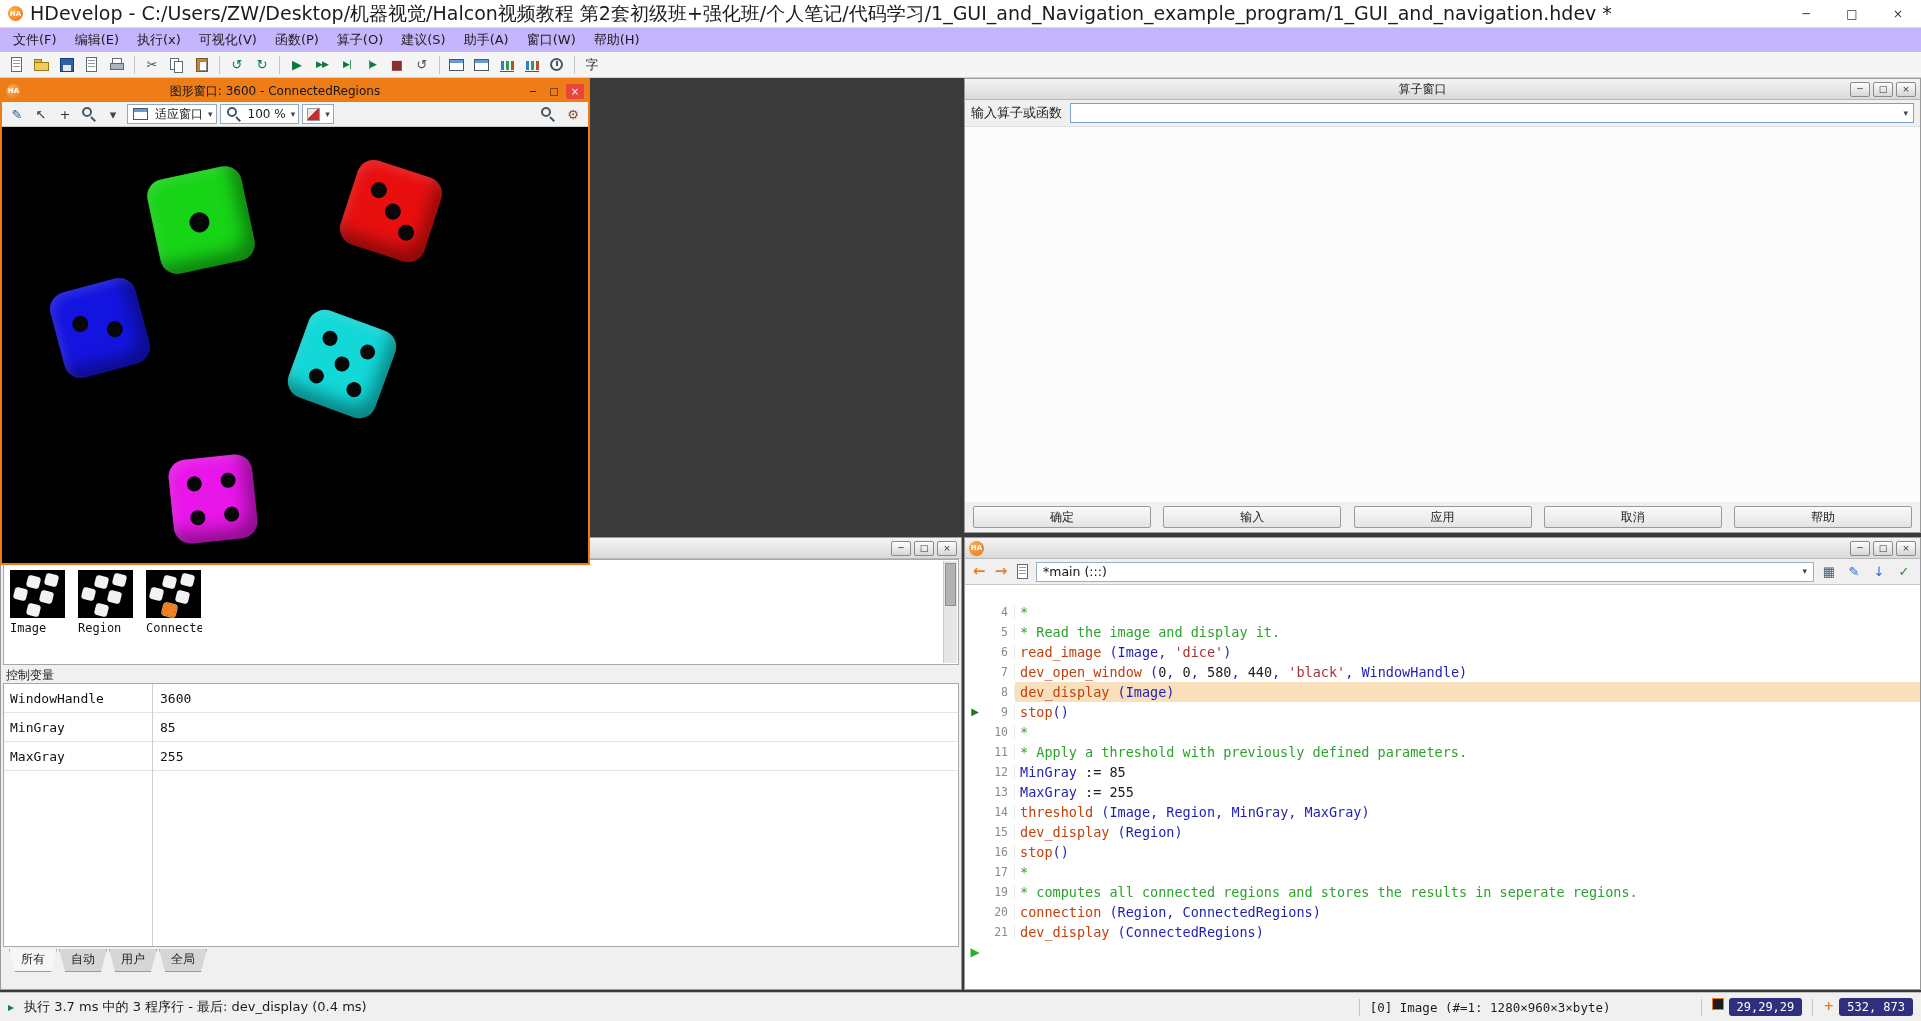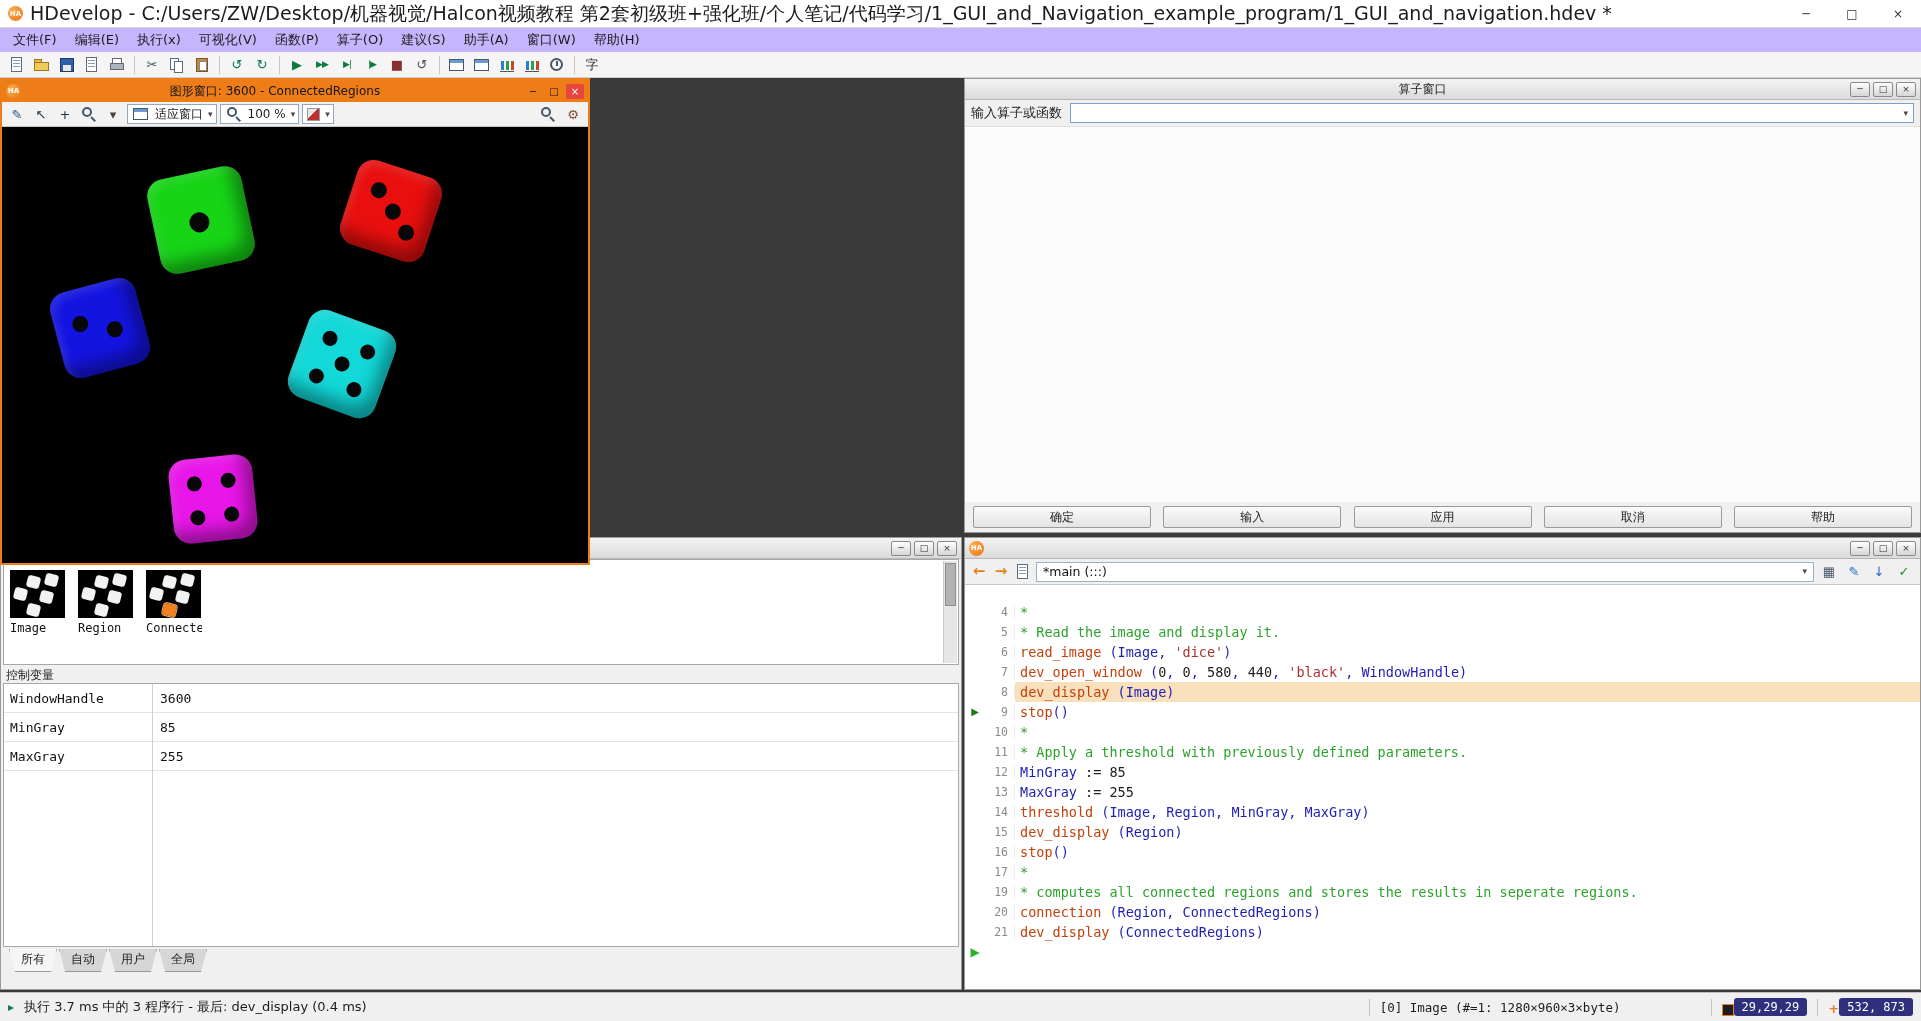--- a/index.html
+++ b/index.html
@@ -132,21 +132,21 @@
   .pc-arrow{color:#27b427;font-size:12px;line-height:1}
   .icur-arrow{color:#1d7a1d;font-size:10px;line-height:1}
 
   
   .statusbar{position:absolute;left:0;top:992px;width:1921px;height:29px;background:#f0f0f0;border-top:1px solid #c0c0c0;
              display:flex;align-items:center;padding:0 8px;gap:10px;font-size:13px;color:#1c1c1c}
   .sb-runicon{color:#0a7a5e;font-size:12px}
   .sb-left{flex:1;white-space:nowrap;overflow:hidden}
   .sb-sep{width:1px;height:17px;background:#c4c4c4;flex:none}
   .sb-img{font-family:"DejaVu Sans Mono","Liberation Mono",monospace;font-size:12.5px;margin-right:80px;white-space:nowrap}
-  .sb-group{display:flex;align-items:flex-end;flex:none}
+  .sb-group{display:flex;align-items:flex-start;gap:5px;flex:none}
   .rgb-swatch{width:12px;height:12px;border:1px solid #e87f1f}
   .sb-pill{background:#2f2f7e;color:#fff;font-family:"DejaVu Sans Mono","Liberation Mono",monospace;font-size:12px;
            padding:2px 8px;border-radius:3px;white-space:nowrap}
   .cross-glyph{color:#e87f1f;font-weight:700;font-size:13px}
 </style>
 </head>
 <body>
 
 <div id="app">
 

